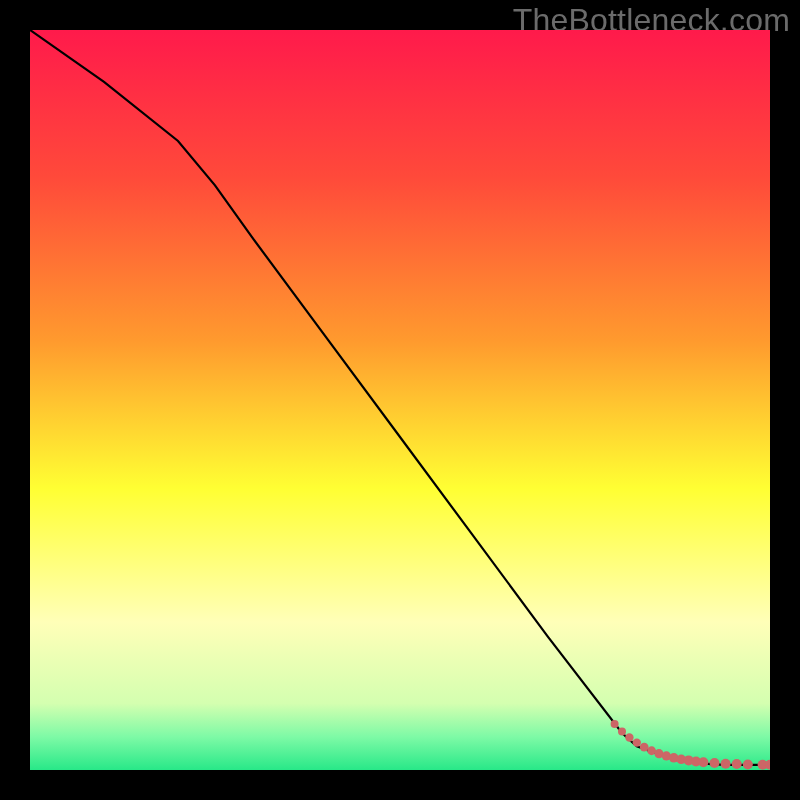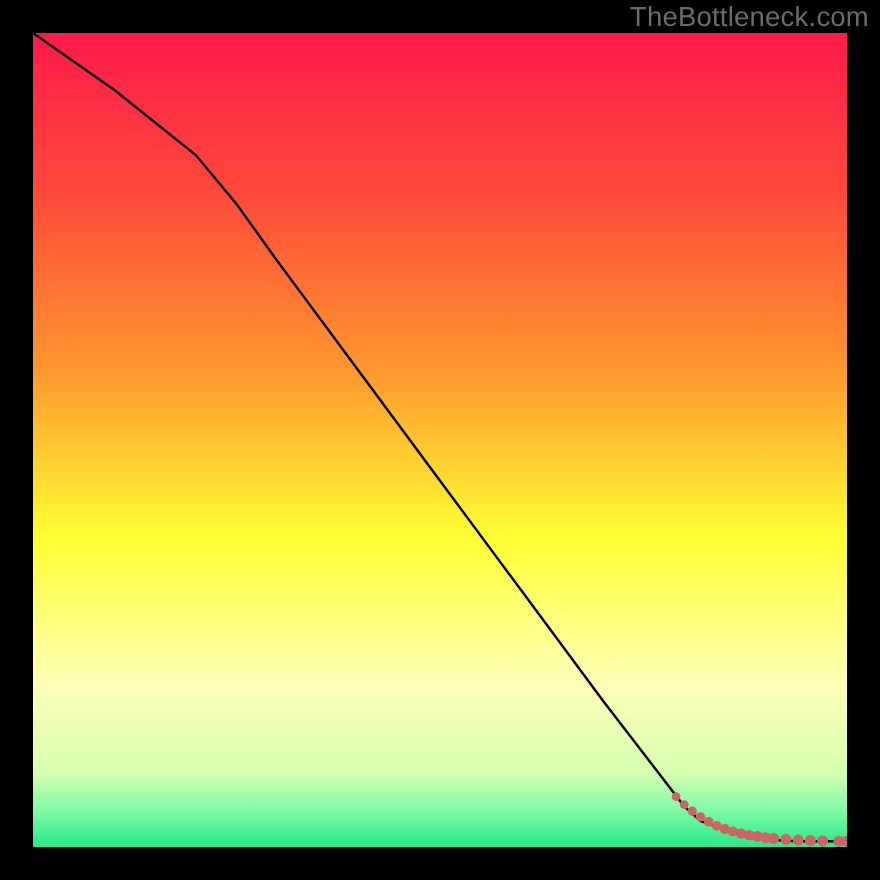--- a/index.html
+++ b/index.html
@@ -3,21 +3,21 @@
 <meta charset="utf-8">
 <style>
   * { margin: 0; padding: 0; box-sizing: border-box; }
   html, body { width: 800px; height: 800px; overflow: hidden; background: #000; }
   .stage { position: relative; width: 800px; height: 800px; background: #000; }
   .watermark {
     position: absolute;
     top: 2px;
     right: 10px;
     font-family: Arial, Helvetica, sans-serif;
-    font-size: 25px;
+    font-size: 32px;
     color: #6b6b6b;
     font-weight: 500;
     letter-spacing: 0.2px;
   }
   .plot {
     position: absolute;
     left: 30px;
     top: 30px;
     width: 740px;
     height: 740px;

